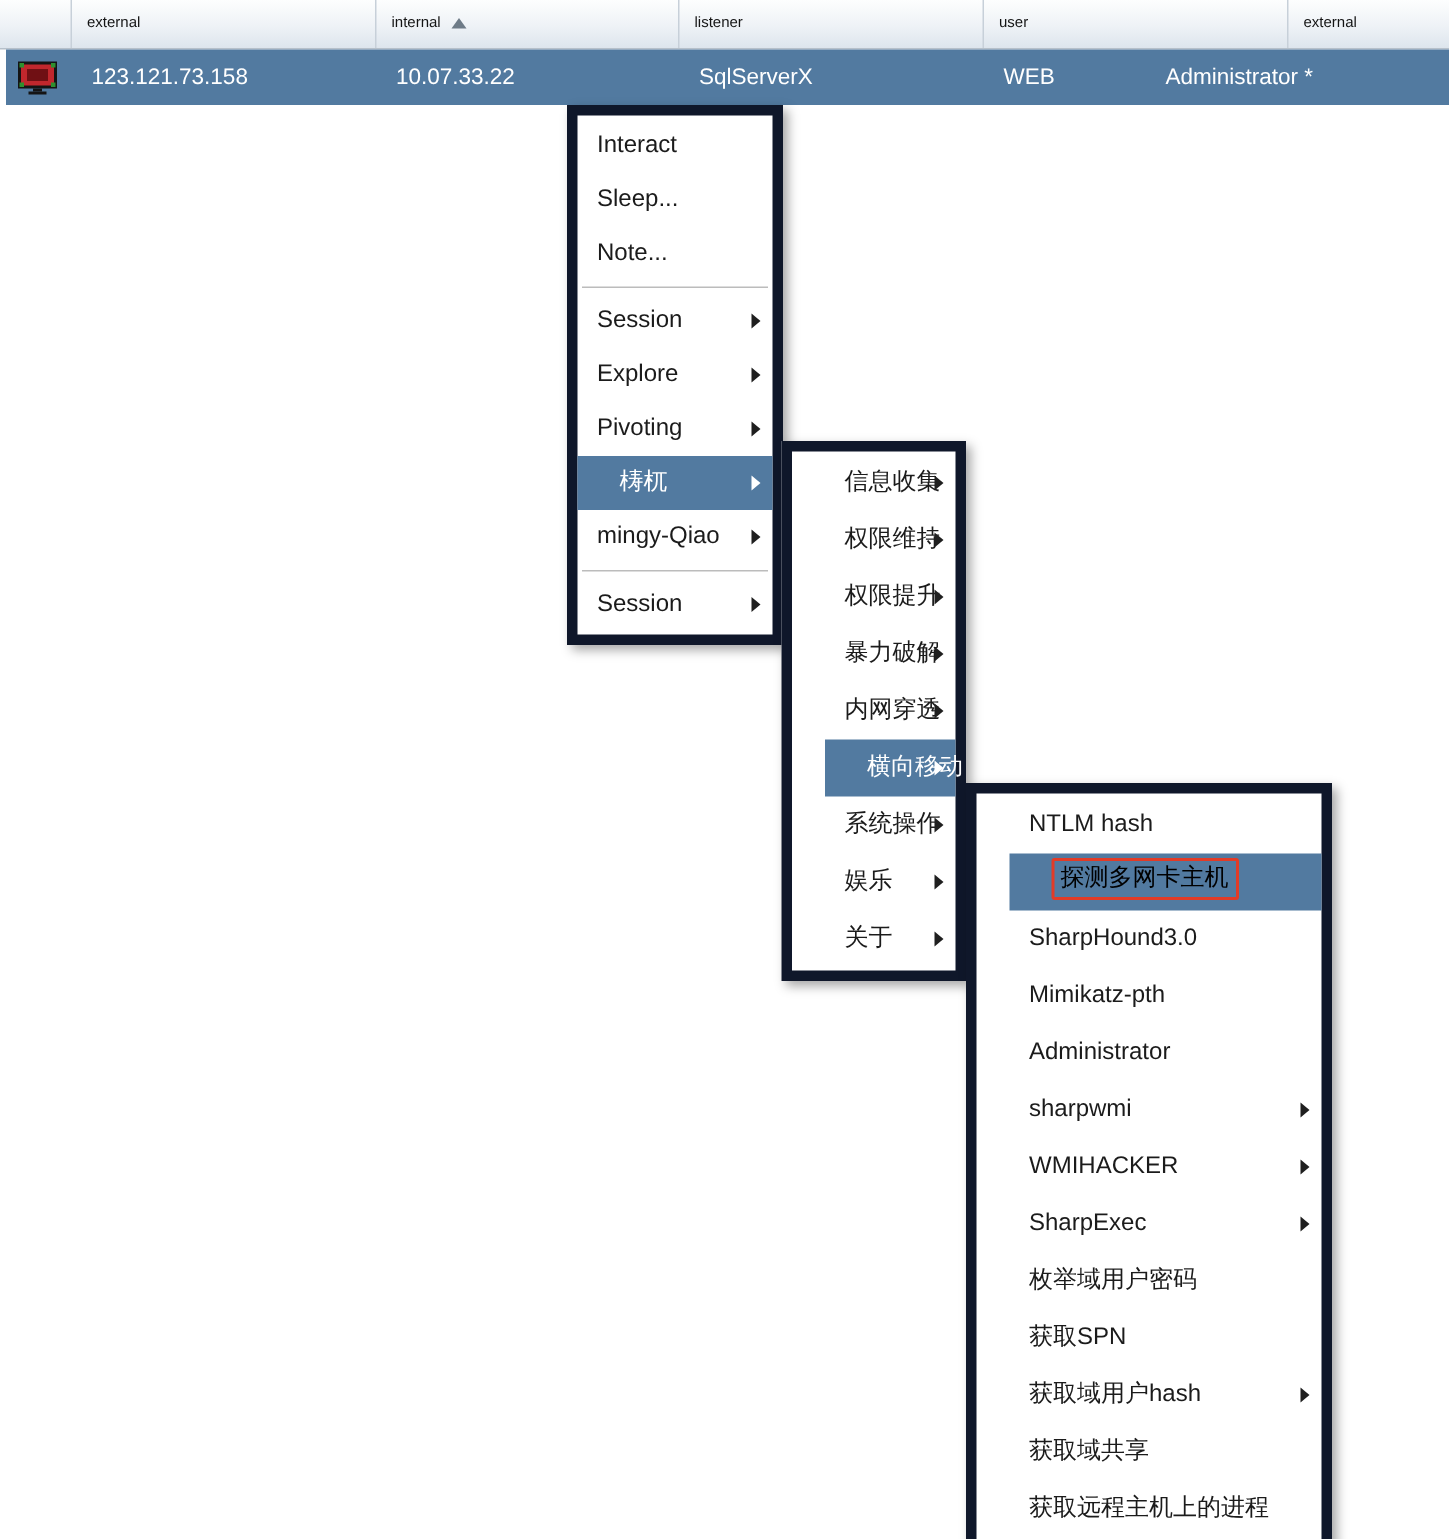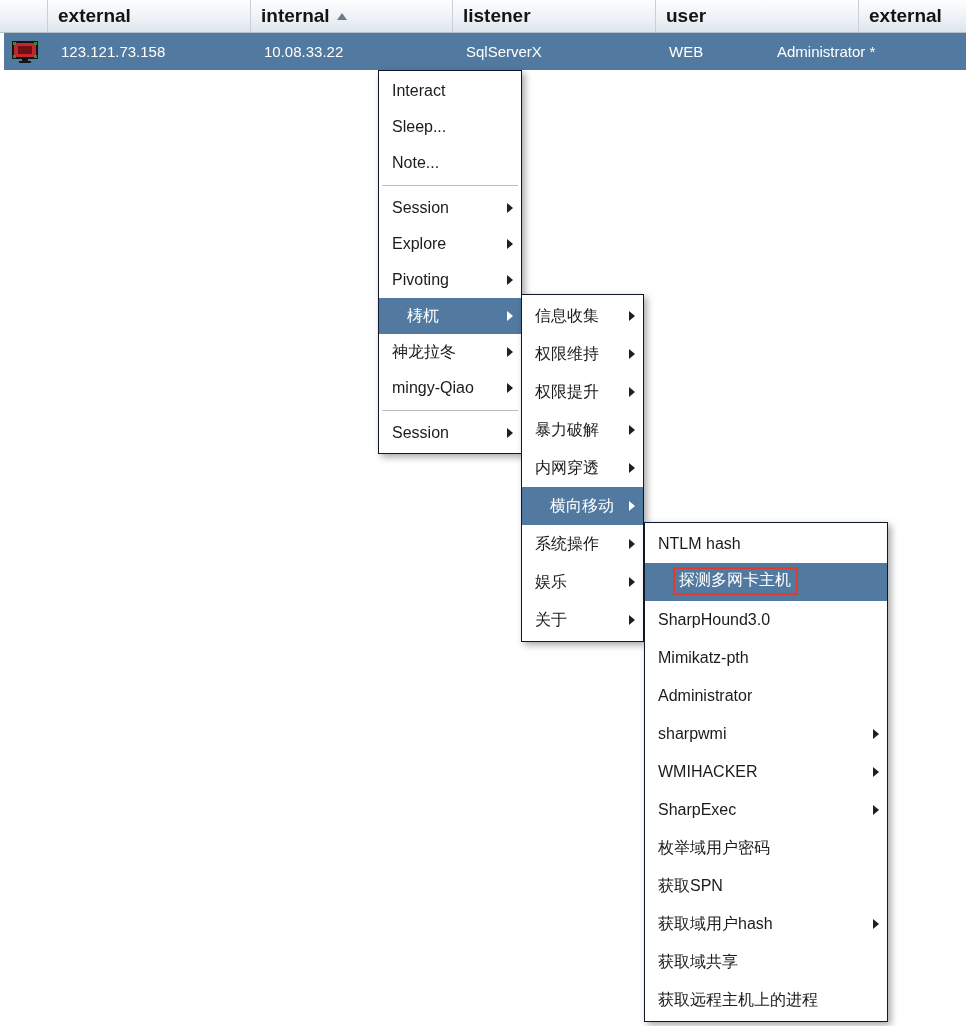--- a/index.html
+++ b/index.html
@@ -11,22 +11,22 @@
   .app { position:relative; width:966px; height:1026px; background:#fff; }
 
   
   .thead {
     position:absolute; top:0; left:0; width:966px; height:33px; display:flex;
     background:linear-gradient(#fdfefe 0%, #eef2f6 55%, #dde5ed 100%);
     border-bottom:1px solid #b6c0ca;
   }
   .th {
     position:relative; height:100%; line-height:32px; padding-left:10px;
-    font-size:19px; color:#141414; border-left:1px solid #c7d0d9;
-    white-space:nowrap; overflow:hidden; cursor:default;font-weight:bold;
+    font-size:10px; color:#141414; border-left:1px solid #c7d0d9;
+    white-space:nowrap; overflow:hidden; cursor:default;
   }
   .th.first { border-left:none; }
   .w-icon { width:47px; }
   .w1 { width:203px; } .w2 { width:202px; } .w3 { width:203px; }
   .w4 { width:203px; } .w5 { width:108px; }
 
   .sort-asc {
     display:inline-block; margin-left:7px; width:0; height:0;
     border-bottom:7px solid #6e7b87; border-left:5px solid transparent;
     border-right:5px solid transparent; vertical-align:middle;
@@ -35,49 +35,49 @@
   
   .trow {
     position:absolute; top:33px; left:4px; width:966px; height:37px; display:flex;
     background:#527aa0; color:#fff; font-size:15px; cursor:default;
   }
   .td { height:100%; line-height:37px; padding-left:10px; white-space:nowrap; overflow:hidden; }
   .td-icon { display:flex; align-items:center; justify-content:flex-start; padding-left:7px; }
 
   
   .menu {
-    position:absolute; background:#fff; border:1px solid #0f172a;
+    position:absolute; background:#fff; border:7px solid #0f172a;
     box-shadow:3px 3px 7px rgba(0,0,0,.35); padding:2px 0;
   }
   .menu1 { left:378px; top:70px;  width:144px; z-index:10; }
   .menu2 { left:521px; top:294px; width:123px; z-index:11; }
   .menu3 { left:644px; top:522px; width:244px; z-index:12; }
 
   .mi {
     position:relative; font-size:16px; color:#1b1b1b;
     padding:0 22px 0 13px; white-space:nowrap; cursor:default;
   }
   .menu1 .mi { height:36px; line-height:36px; }
-  .menu2 .mi, .menu3 .mi { height:38px; line-height:38px; }
+  .menu2 .mi, .menu3 .mi { height:38px; line-height:38px;margin-left:22px; }
   .mi.hl { background:#527aa0; color:#fff;padding-left:28px; }
 
   .sep { height:1px; background:#bcbcbc; margin:4px 3px; }
 
   .arrow {
     position:absolute; right:8px; top:50%; margin-top:-5px; width:0; height:0;
     border-left:6px solid #1f1f1f;
     border-top:5px solid transparent; border-bottom:5px solid transparent;
   }
   .mi.hl .arrow { border-left-color:#fff; }
 
   
   .annot {
     display:inline-block; vertical-align:middle; margin-top:-4px;
     border:2px solid #e23b27; border-radius:2px;
-    padding:1px 5px 2px 4px; line-height:normal; color:#ffffff;
+    padding:1px 5px 2px 4px; line-height:normal; color:#000000;
     background:transparent;
     font-family:Liberation Mono, monospace;
   }
 </style>
 </head>
 <body>
 
 <div class="app">
 
   <div class="thead">
@@ -107,36 +107,35 @@
         <rect x="7" y="6" width="14" height="8" fill="#701014"></rect>
         <rect x="2" y="2" width="3" height="3" fill="#2f8f2f"></rect>
         <rect x="23" y="2" width="3" height="3" fill="#2f8f2f"></rect>
         <rect x="2" y="15" width="3" height="3" fill="#2f8f2f"></rect>
         <rect x="23" y="15" width="3" height="3" fill="#2f8f2f"></rect>
         <rect x="11" y="19" width="6" height="2" fill="#141414"></rect>
         <rect x="8" y="21" width="12" height="2" fill="#141414"></rect>
       </svg>
     </div>
     <div class="td w1">123.121.73.158</div>
-    <div class="td w2">10.08.33.22</div>
+    <div class="td w2">10.07.33.22</div>
     <div class="td w3">SqlServerX</div>
     <div class="td w5">WEB</div>
     <div class="td w4">Administrator *</div>
   </div>
 
   <div class="menu menu1">
     <div class="mi"><span>Interact</span></div>
     <div class="mi"><span>Sleep...</span></div>
     <div class="mi"><span>Note...</span></div>
     <div class="sep"></div>
     <div class="mi"><span>Session</span><span class="arrow"></span></div>
     <div class="mi"><span>Explore</span><span class="arrow"></span></div>
     <div class="mi"><span>Pivoting</span><span class="arrow"></span></div>
     <div class="mi hl"><span>梼杌</span><span class="arrow"></span></div>
-    <div class="mi"><span>神龙拉冬</span><span class="arrow"></span></div>
     <div class="mi"><span>mingy-Qiao</span><span class="arrow"></span></div>
     <div class="sep"></div>
     <div class="mi"><span>Session</span><span class="arrow"></span></div>
   </div>
 
   <div class="menu menu2">
     <div class="mi"><span>信息收集</span><span class="arrow"></span></div>
     <div class="mi"><span>权限维持</span><span class="arrow"></span></div>
     <div class="mi"><span>权限提升</span><span class="arrow"></span></div>
     <div class="mi"><span>暴力破解</span><span class="arrow"></span></div>

